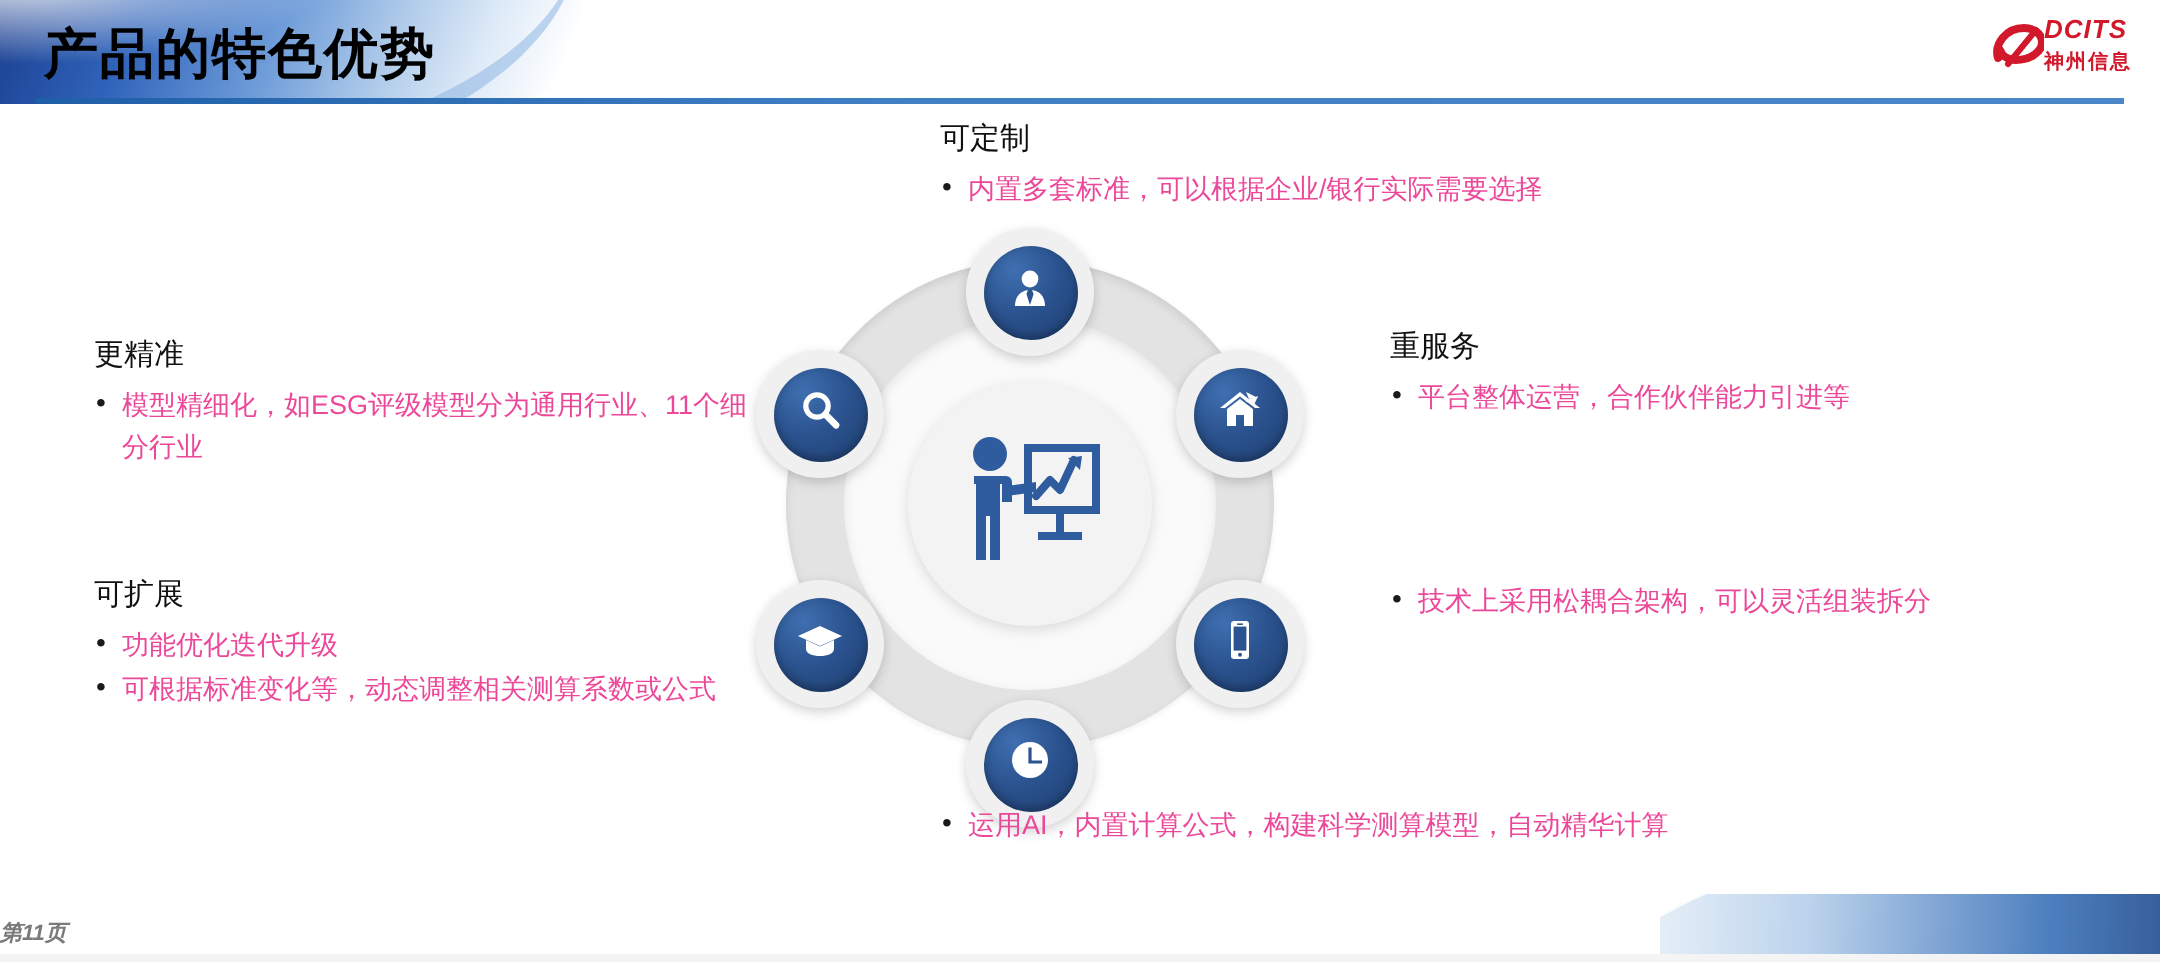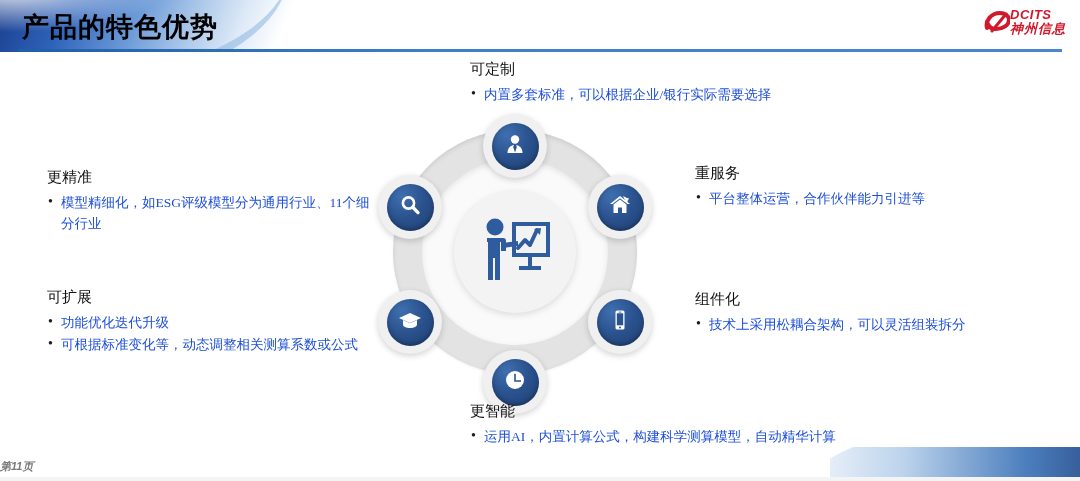--- a/index.html
+++ b/index.html
@@ -89,26 +89,25 @@
   }
   .logo-text { line-height: 1; }
   .logo-text-main {
     font-size: 13px;
     font-weight: bold;
     font-style: italic;
     color: #d2182b;
     letter-spacing: 0.5px;
   }
   .logo-text-sub {
-    font-size: 13px;
+    font-size: 10px;
     font-weight: bold;
     color: #d2182b;
     letter-spacing: 1px;
-    margin-top: 1px;
-    font-style: italic;
+    margin-top: 6px;
   }
 
   
   .graphic {
     position: absolute;
     left: 375px; top: 112px;
     width: 280px; height: 280px;
   }
   .ring-outer {
     position: absolute;
@@ -169,25 +168,24 @@
     font-size: 15px;
     font-weight: normal;
     color: #111111;
     margin-bottom: 5px;
     white-space: nowrap;
   }
   .bullet-list { margin: 0; padding: 0; list-style: none; }
   .bullet-item {
     font-size: 13.5px;
     line-height: 21px;
-    color: #1d4ed8;
+    color: #ec4899;
     padding-left: 14px;
     position: relative;
     margin-bottom: 1px;
-    font-family: Liberation Serif, serif;
   }
   .bullet-item::before {
     content: "\2022";
     position: absolute;
     left: 1px; top: -1px;
     font-size: 14px;
     color: #1a1a1a;
   }
 
   .blk-customizable { left: 470px; top: 60px; width: 470px; }
@@ -377,28 +375,26 @@
 
 <div class="block blk-extensible">
   <div class="block-title">可扩展</div>
   <ul class="bullet-list">
     <li class="bullet-item">功能优化迭代升级</li>
     <li class="bullet-item">可根据标准变化等，动态调整相关测算系数或公式</li>
   </ul>
 </div>
 
 <div class="block blk-component">
-  <div class="block-title">组件化</div>
   <ul class="bullet-list">
     <li class="bullet-item">技术上采用松耦合架构，可以灵活组装拆分</li>
   </ul>
 </div>
 
 <div class="block blk-intelligent">
-  <div class="block-title">更智能</div>
   <ul class="bullet-list">
     <li class="bullet-item">运用AI，内置计算公式，构建科学测算模型，自动精华计算</li>
   </ul>
 </div>
 
 <div class="page-number">第11页</div>
 <div class="footer-swoosh"></div>
 <div class="footer-base"></div>
 
 </body></html>

